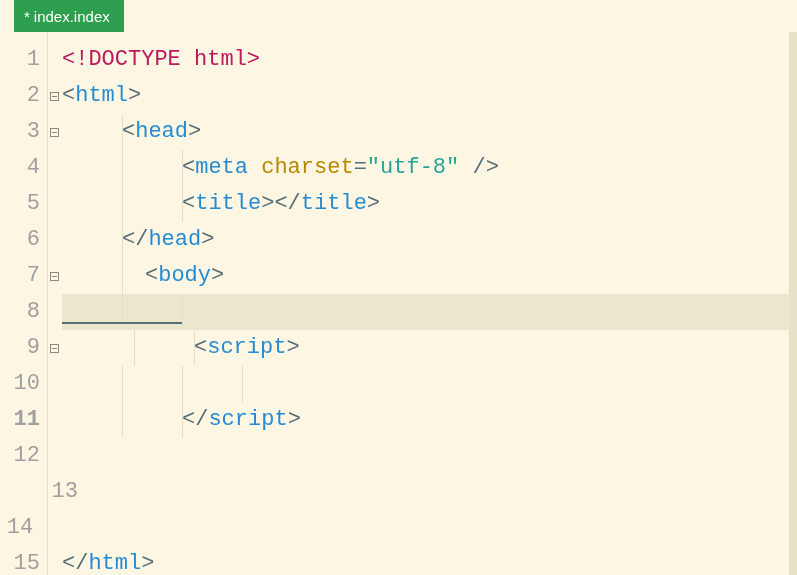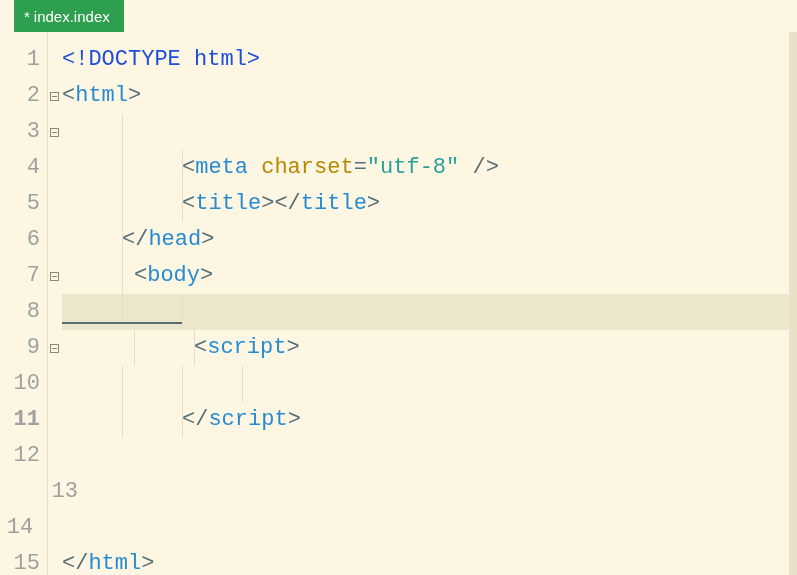--- a/index.html
+++ b/index.html
@@ -121,21 +121,21 @@
     z-index: 0;
   }
   .code-content {
     position: relative;
     z-index: 1;
   }
   .t-punct { color: #586e75; }
   .t-tag   { color: #268bd2; }
   .t-attr  { color: #b58900; }
   .t-str   { color: #2aa198; }
-  .t-doctype { color: #1d4ed8; font-weight: 500; }
+  .t-doctype { color: #be185d; font-weight: 500; }
   .scrollbar {
     position: absolute;
     right: 0;
     top: 0;
     width: 8px;
     height: 100%;
     background: #e8e1c8;
   }
   .cursor-underline {
     position: absolute;
@@ -195,38 +195,39 @@
       </div>
     <div class="lines" id="lines">
         <div class="line-row" style="position: absolute; top: 10px; left: 0px; right: 0px;">
           <div class="code code-content" style="position: absolute; left: 0px;"><span class="t-doctype">&lt;!DOCTYPE html&gt;</span></div>
         </div>
         <div class="line-row" style="position: absolute; top: 46px; left: 0px; right: 0px;">
           <div class="code code-content" style="position: absolute; left: 0px;"><span class="t-punct">&lt;</span><span class="t-tag">html</span><span class="t-punct">&gt;</span></div>
         </div>
         <div class="line-row" style="position: absolute; top: 82px; left: 0px; right: 0px;">
           <div class="indent-guide" style="left: 60px;"></div>
+          <div class="code code-content" style="position: absolute; left: 60px;"><span class="t-punct">&lt;</span><span class="t-tag">head</span><span class="t-punct">&gt;</span></div>
         </div>
         <div class="line-row" style="position: absolute; top: 118px; left: 0px; right: 0px;">
           <div class="indent-guide" style="left: 60px;"></div>
           <div class="indent-guide" style="left: 120px;"></div>
           <div class="code code-content" style="position: absolute; left: 120px;"><span class="t-punct">&lt;</span><span class="t-tag">meta</span><span> </span><span class="t-attr">charset</span><span class="t-punct">=</span><span class="t-str">"utf-8"</span><span class="t-punct"> /&gt;</span></div>
         </div>
         <div class="line-row" style="position: absolute; top: 154px; left: 0px; right: 0px;">
           <div class="indent-guide" style="left: 60px;"></div>
           <div class="indent-guide" style="left: 120px;"></div>
           <div class="code code-content" style="position: absolute; left: 120px;"><span class="t-punct">&lt;</span><span class="t-tag">title</span><span class="t-punct">&gt;&lt;/</span><span class="t-tag">title</span><span class="t-punct">&gt;</span></div>
         </div>
         <div class="line-row" style="position: absolute; top: 190px; left: 0px; right: 0px;">
           <div class="indent-guide" style="left: 60px;"></div>
           <div class="code code-content" style="position: absolute; left: 60px;"><span class="t-punct">&lt;/</span><span class="t-tag">head</span><span class="t-punct">&gt;</span></div>
         </div>
         <div class="line-row" style="position: absolute; top: 226px; left: 0px; right: 0px;">
           <div class="indent-guide" style="left: 60px;"></div>
-          <div class="code code-content" style="position: absolute; left: 72px;"><span class="t-punct">&lt;</span><span class="t-tag">body</span><span class="t-punct">&gt;</span></div>
+          <div class="code code-content" style="position: absolute; left: 60px; padding-left: 23px;"><span class="t-punct">&lt;</span><span class="t-tag">body</span><span class="t-punct">&gt;</span></div>
         </div>
         <div class="line-row" style="position: absolute; top: 262px; left: 0px; right: 0px;">
           <div class="indent-guide" style="left: 60px;"></div>
           <div class="indent-guide" style="left: 120px;"></div>
           <div class="cursor-underline"></div>
           <div class="code code-content" style="position: absolute; left: 120px;"></div>
         </div>
         <div class="line-row" style="position: absolute; top: 298px; left: 12px; right: 0px;">
           <div class="indent-guide" style="left: 60px;"></div>
           <div class="indent-guide" style="left: 120px;"></div>

